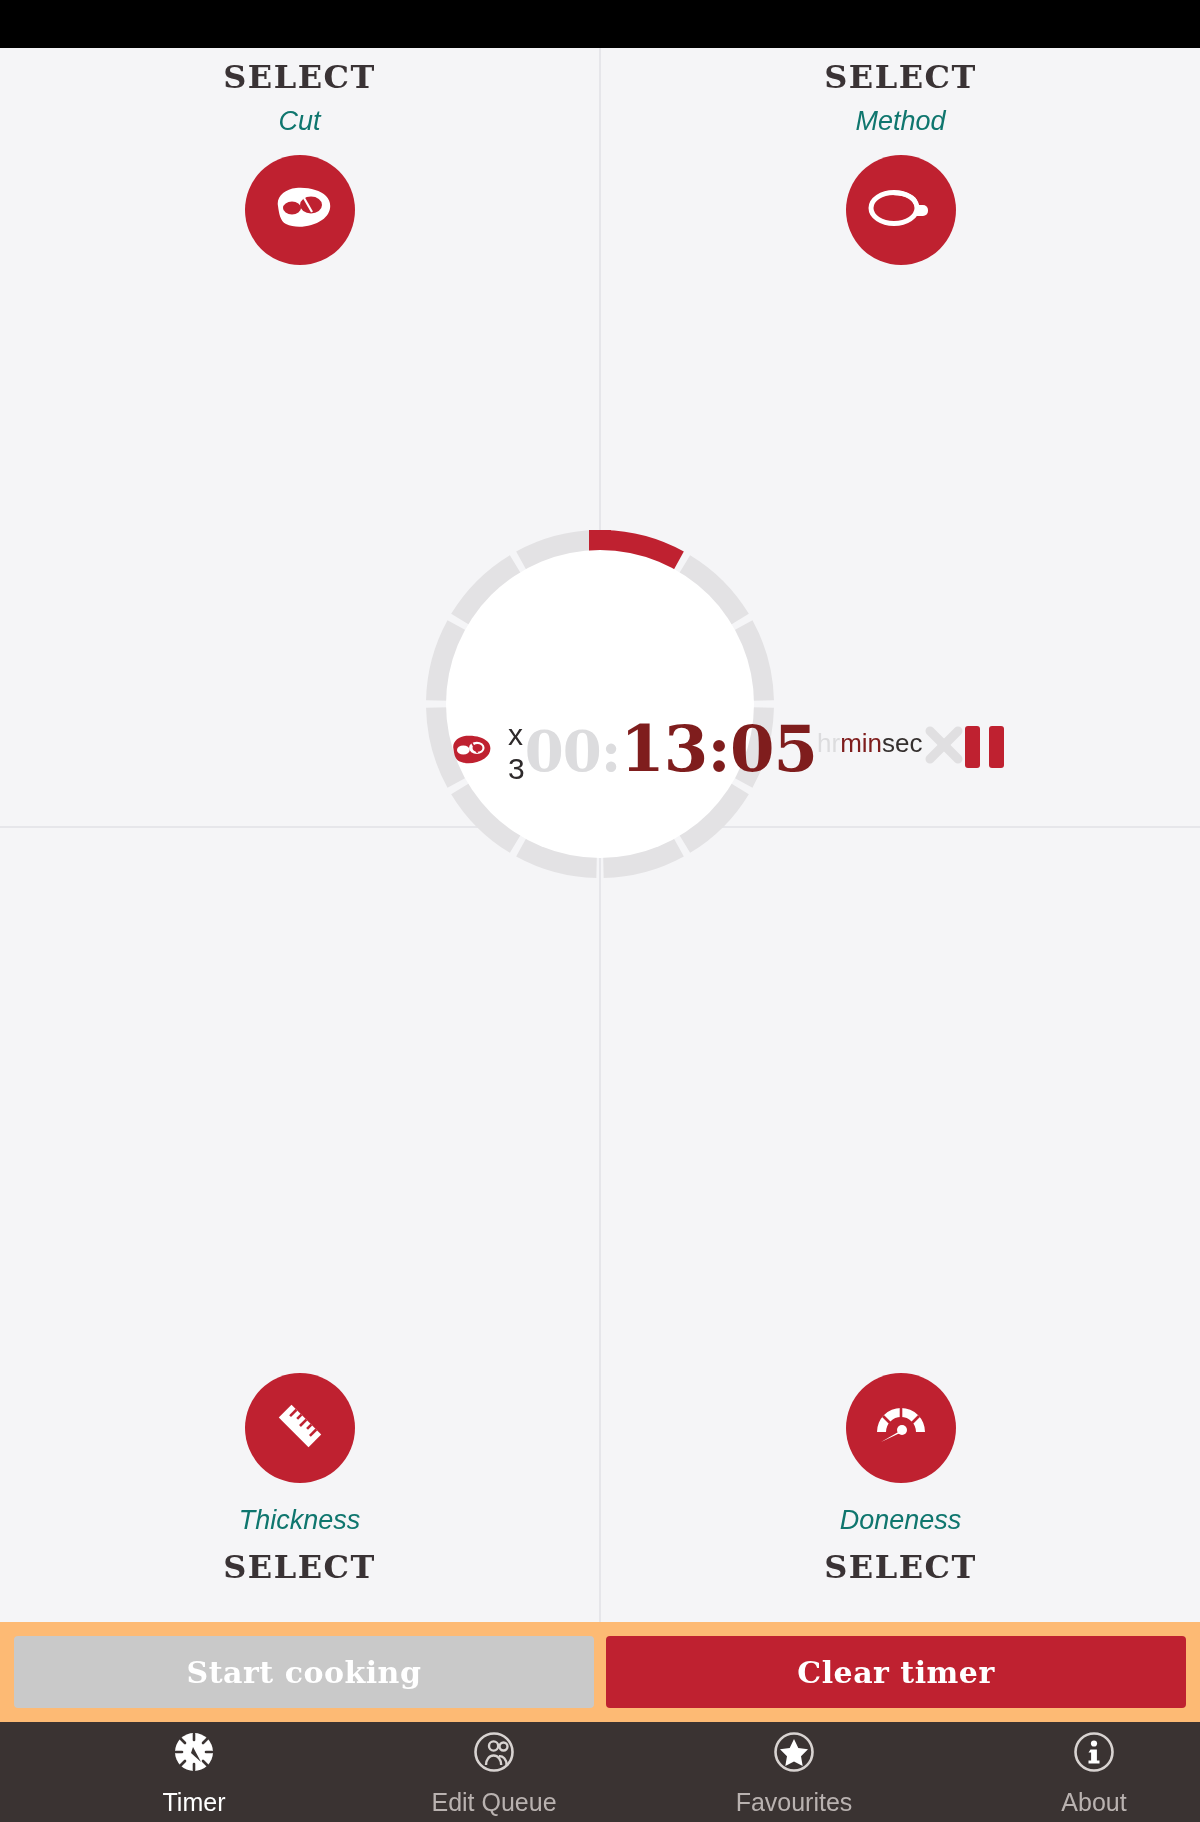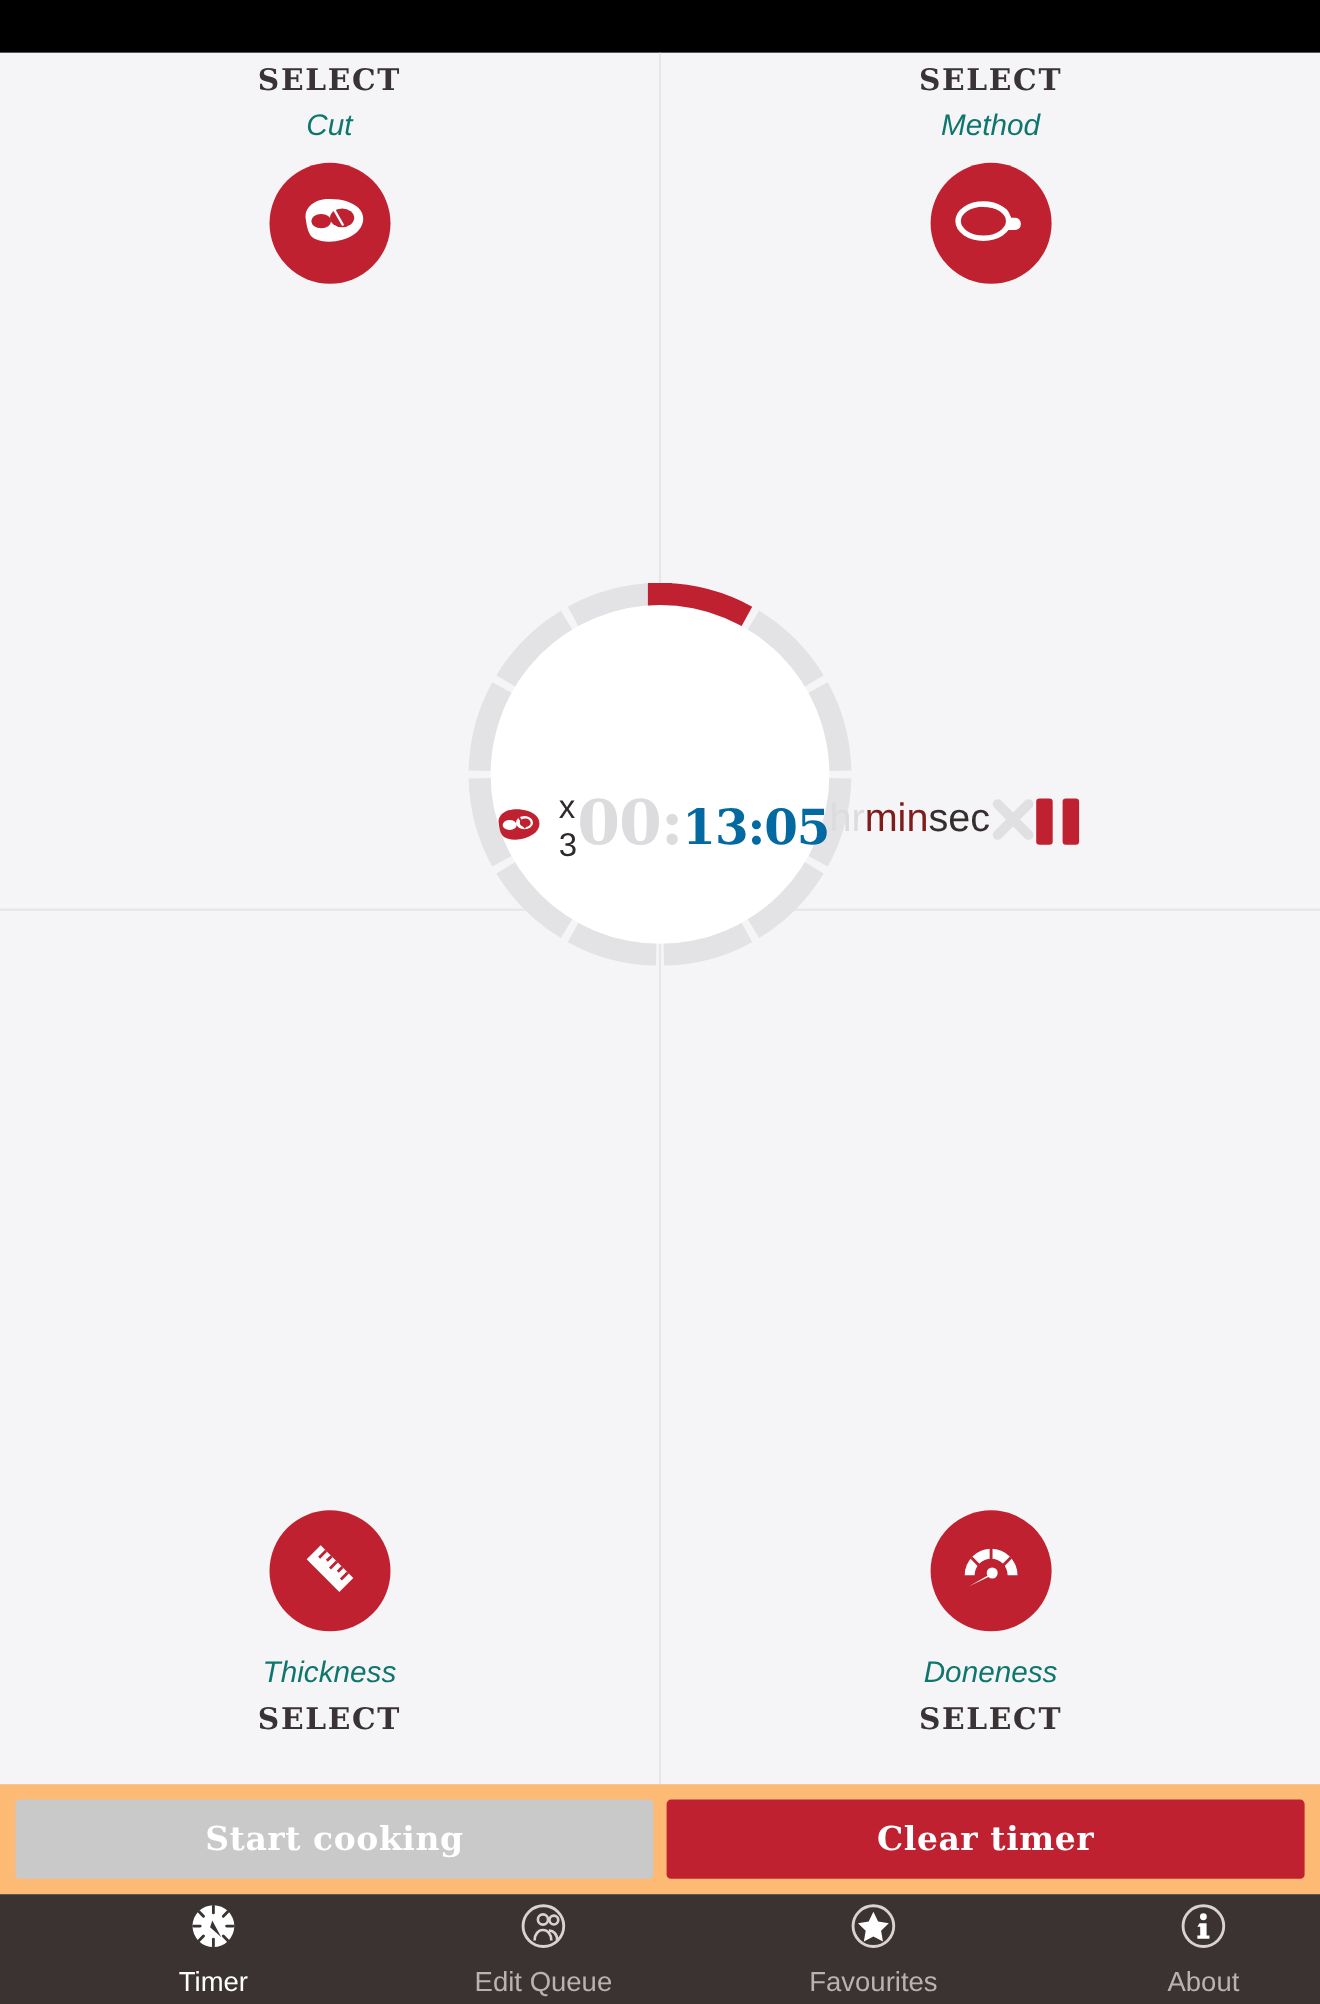--- a/index.html
+++ b/index.html
@@ -65,21 +65,21 @@
     align-items: center;
   }
   .quad-tl { left: 0;   top: 10px; }
   .quad-tr { left: 601px; top: 10px; }
   .quad-bl { left: 0;   top: 1325px; }
   .quad-br { left: 601px; top: 1325px; }
 
   .select-word {
     font-family: "DejaVu Serif", serif;
     font-weight: bold;
-    font-size: 27px;
+    font-size: 32px;
     letter-spacing: 1.5px;
     color: #3a3335;
     text-transform: uppercase;
   }
   .field-label {
     font-family: "Liberation Sans", sans-serif;
     font-size: 27px;
     color: #0f766e;
     margin-top: 10px;
     font-style: italic;
@@ -135,29 +135,29 @@
 
   .digits {
     display: flex;
     align-items: baseline;
     margin-top: 16px;
     font-family: "DejaVu Serif", serif;
     font-weight: bold;
     letter-spacing: -1px;
   }
   .d-hr   { font-size: 56px; color: #dcdcde; }
-  .d-main { font-size: 44px; color: #0369a1; }
+  .d-main { font-size: 64px; color: #7f1d1d; }
 
   .units {
     display: flex;
     width: 250px;
     justify-content: space-between;
     margin-top: 6px;
     font-family: "Liberation Sans", sans-serif;
-    font-size: 36px;
+    font-size: 26px;
   }
   .u-hr  { color: #dcdcde; }
   .u-min { color: #7f1d1d; }
   .u-sec { color: #35302f; }
 
   .ctrl-row {
     display: flex;
     width: 200px;
     justify-content: space-between;
     align-items: center;

